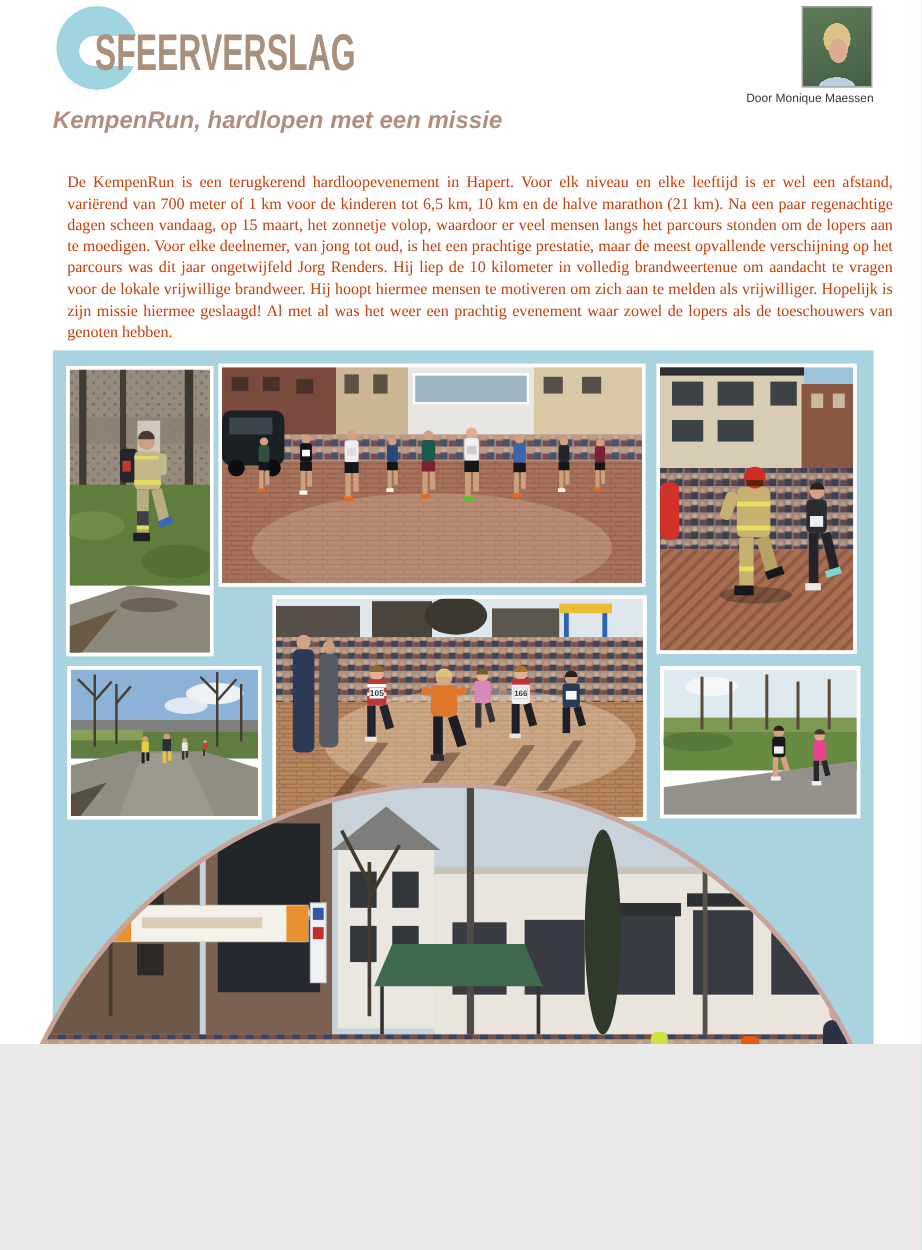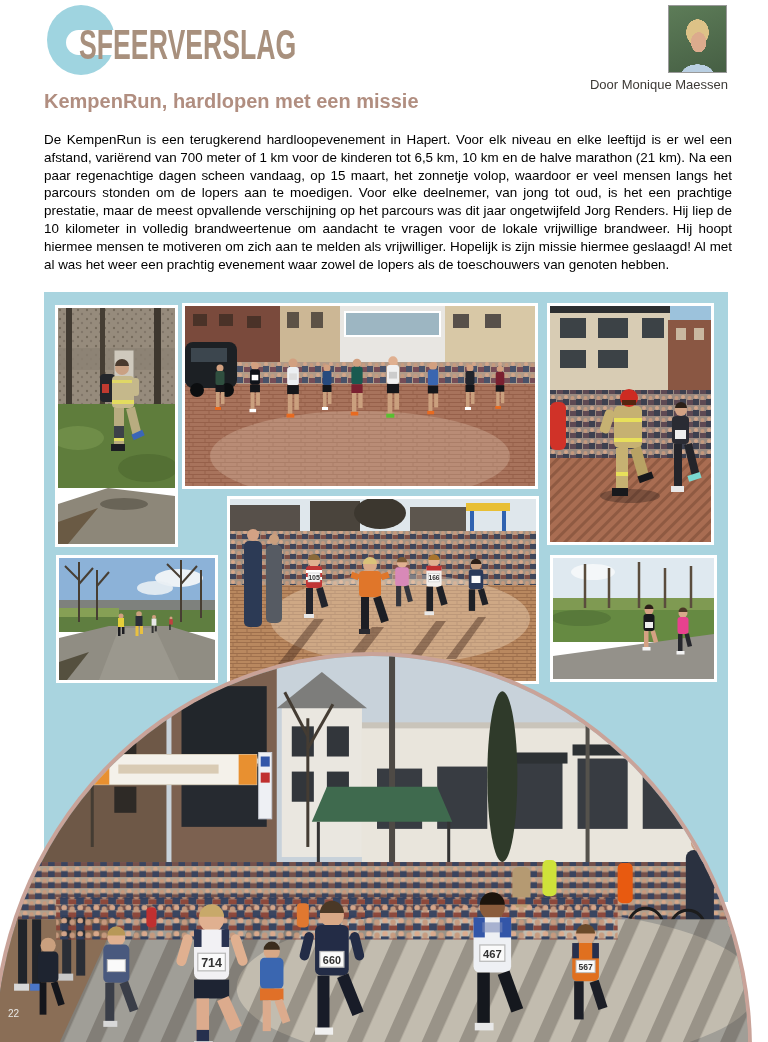--- a/index.html
+++ b/index.html
@@ -1,17 +1,17 @@
 <!DOCTYPE html>
 <html><head>
 <meta charset="utf-8">
 <style>
   html,body{margin:0;padding:0;background:#e9e9e9;}
   .page{
-    position:relative;width:768px;height:1042px;margin:0 auto;
+    position:relative;width:768px;height:870px;margin:0 auto;
     background:#ffffff;overflow:hidden;
     font-family:"Liberation Sans",sans-serif;
   }
   
   .logo-circle{position:absolute;left:47px;top:5px;width:68px;height:70px;border-radius:50%;background:#9fd4e0;}
   .logo-slot{position:absolute;left:66px;top:30px;width:60px;height:25px;background:#ffffff;border-radius:13px 0 0 13px;}
   .section-title{
     position:absolute;left:79px;top:23px;margin:0;
     font-size:43px;font-weight:bold;line-height:1;color:#a8907d;
     letter-spacing:0px;white-space:nowrap;
@@ -19,26 +19,26 @@
   }
   .author-photo{
     position:absolute;left:668px;top:5px;width:59px;height:68px;box-sizing:border-box;
     border:1px solid #9a9a9a;
     background:
       radial-gradient(ellipse 13px 17px at 52% 55%, #dcab8d 59%, rgba(0,0,0,0) 60%),
       radial-gradient(ellipse 19px 22px at 50% 40%, #ddc287 59%, rgba(0,0,0,0) 60%),
       radial-gradient(ellipse 26px 15px at 50% 102%, #b9cfe2 59%, rgba(0,0,0,0) 60%),
       linear-gradient(160deg,#5d7c58,#465f44);
   }
-  .author-caption{position:absolute;right:40px;top:77px;width:160px;text-align:right;font-size:13px;color:#3d3a36;}
+  .author-caption{position:absolute;right:40px;top:77px;width:160px;text-align:right;font-size:10px;color:#3d3a36;}
   
-  .article-title{position:absolute;left:44px;top:90px;margin:0;font-size:20px;font-weight:bold;color:#b18e80;}
+  .article-title{position:absolute;left:44px;top:90px;margin:0;font-size:20px;font-weight:bold;font-style:italic;color:#b18e80;}
   .article-body{
-    position:absolute;left:44px;top:131px;width:688px;margin:0;
-    font-size:13.4px;line-height:17.8px;text-align:justify;color:#000000;
+    position:absolute;left:44px;top:131px;width:688px;margin:12px;
+    font-size:13.4px;line-height:17.8px;text-align:justify;color:#c2410c;font-family:Liberation Serif, serif;
   }
   
   .gallery-panel{position:absolute;left:44px;top:292px;width:684px;height:610px;background:#a9d4df;z-index:1;}
   .photo{position:absolute;background:#ffffff;padding:3px;box-sizing:border-box;z-index:2;}
   .photo svg{display:block;width:100%;height:100%;}
   .photo-firefighter-path{left:55px;top:305px;width:123px;height:242px;}
   .photo-start-group{left:182px;top:303px;width:356px;height:186px;}
   .photo-firefighter-crowd{left:547px;top:303px;width:167px;height:242px;}
   .photo-path-runners{left:56px;top:555px;width:162px;height:128px;}
   .photo-kids-race{left:227px;top:496px;width:312px;height:188px;}

